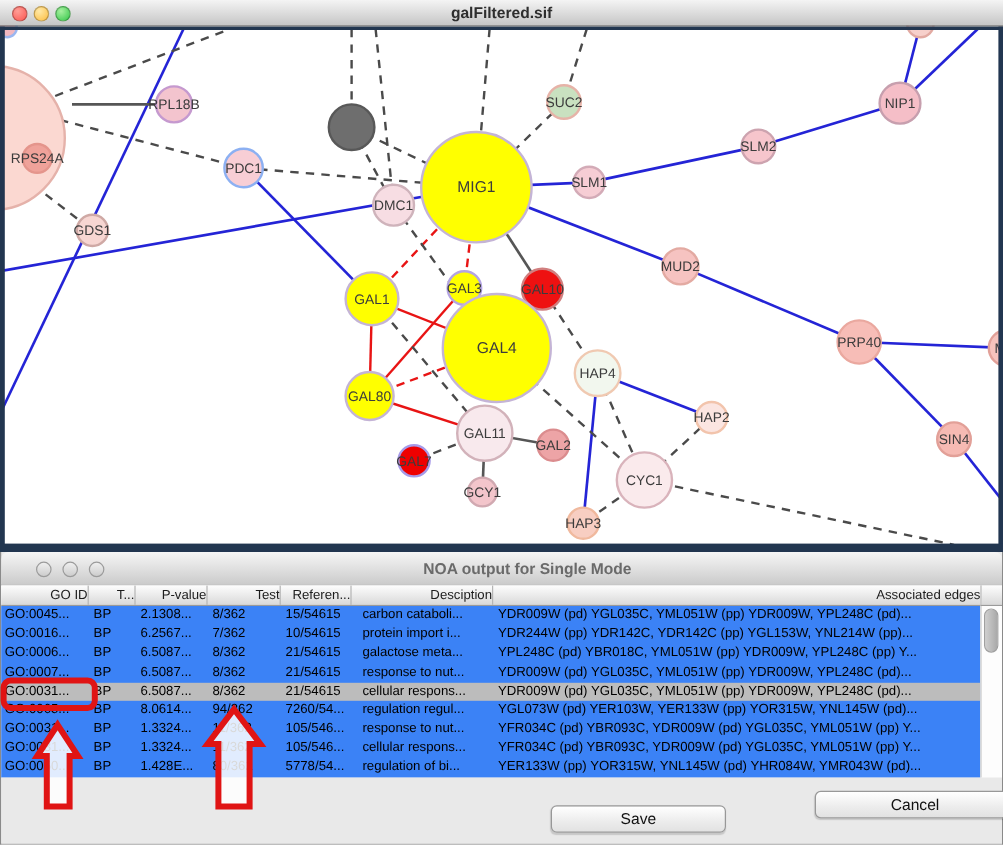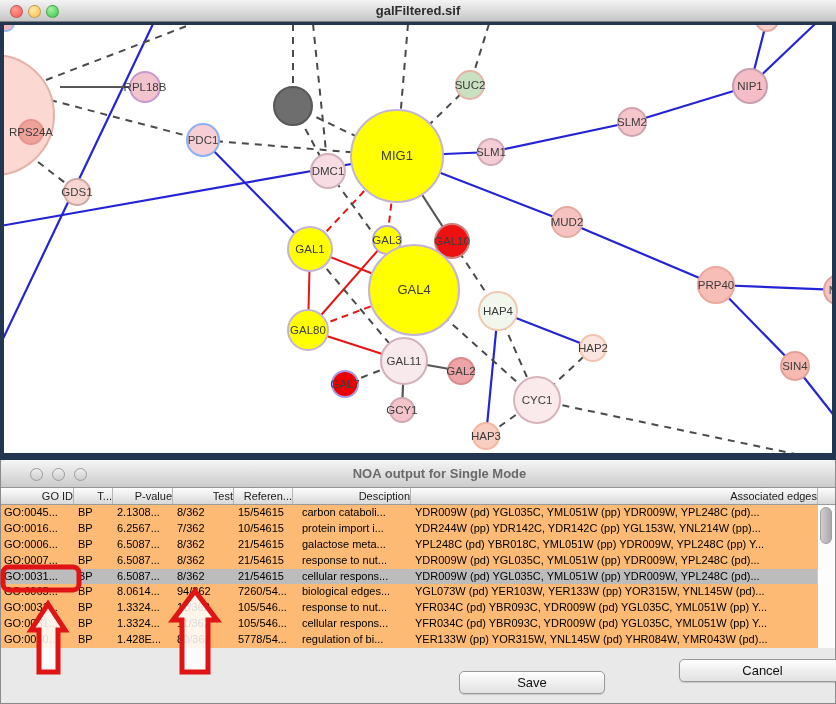--- a/index.html
+++ b/index.html
@@ -28,21 +28,21 @@
   .glight{position:absolute;width:13px;height:13px;border-radius:50%;top:8px;
     border:1px solid #9b9b9b;background:linear-gradient(#efefef,#cdcdcd);}
   .win-title2{width:100%;text-align:center;font-size:13px;font-weight:bold;color:#6a6a6a;margin-left:43px;}
 
   .noa-table{position:absolute;left:0;top:28px;width:834px;height:160px;background:#fff;}
   .thead{display:grid;height:17px;background:linear-gradient(#fdfdfd,#d9d9d9);
     border-bottom:1px solid #9a9a9a;}
   .th{font-size:11px;color:#1c1c1c;text-align:right;line-height:16px;
     border-right:1px solid #b5b5b5;overflow:hidden;white-space:nowrap;}
   .th:last-child{border-right:none;}
-  .tbody{position:absolute;left:0;top:17px;width:816px;height:143px;overflow:hidden;background:#fdba74;}
+  .tbody{position:absolute;left:0;top:17px;width:816px;height:143px;overflow:hidden;background:#3b82f6;}
   .tr{display:grid;height:15.9px;}
   .tr.selected{background:#bcbcbc;}
   .td{font-size:11px;color:#000;line-height:15.9px;white-space:nowrap;overflow:hidden;padding-left:4px;}
   .td.c0{padding-left:3px;} .td.c5{padding-left:9px;}
   .vscroll{position:absolute;right:0;top:17px;width:18px;height:143px;background:#fdfdfd;
     border-left:1px solid #c9c9c9;}
   .vthumb{position:absolute;left:2px;top:2px;width:12px;height:37px;border-radius:6px;
     background:linear-gradient(90deg,#cfcfcf,#a9a9a9);border:1px solid #a0a0a0;}
   .corner{position:absolute;right:0;top:0;width:18px;height:17px;
     background:linear-gradient(#fdfdfd,#d9d9d9);border-bottom:1px solid #9a9a9a;border-left:1px solid #b5b5b5;}
@@ -248,21 +248,21 @@
             <div class="td c4">21/54615</div>
             <div class="td c5">cellular respons...</div>
             <div class="td c6">YDR009W (pd) YGL035C, YML051W (pp) YDR009W, YPL248C (pd)...</div>
           </div>
           <div class="tr" style="grid-template-columns: 73px 39px 60px 61px 59px 118px 406px;">
             <div class="td c0">GO:0065...</div>
             <div class="td c1">BP</div>
             <div class="td c2">8.0614...</div>
             <div class="td c3">94/362</div>
             <div class="td c4">7260/54...</div>
-            <div class="td c5">biological edges...</div>
+            <div class="td c5">regulation regul...</div>
             <div class="td c6">YGL073W (pd) YER103W, YER133W (pp) YOR315W, YNL145W (pd)...</div>
           </div>
           <div class="tr" style="grid-template-columns: 73px 39px 60px 61px 59px 118px 406px;">
             <div class="td c0">GO:0031...</div>
             <div class="td c1">BP</div>
             <div class="td c2">1.3324...</div>
             <div class="td c3">11/362</div>
             <div class="td c4">105/546...</div>
             <div class="td c5">response to nut...</div>
             <div class="td c6">YFR034C (pd) YBR093C, YDR009W (pd) YGL035C, YML051W (pp) Y...</div>

